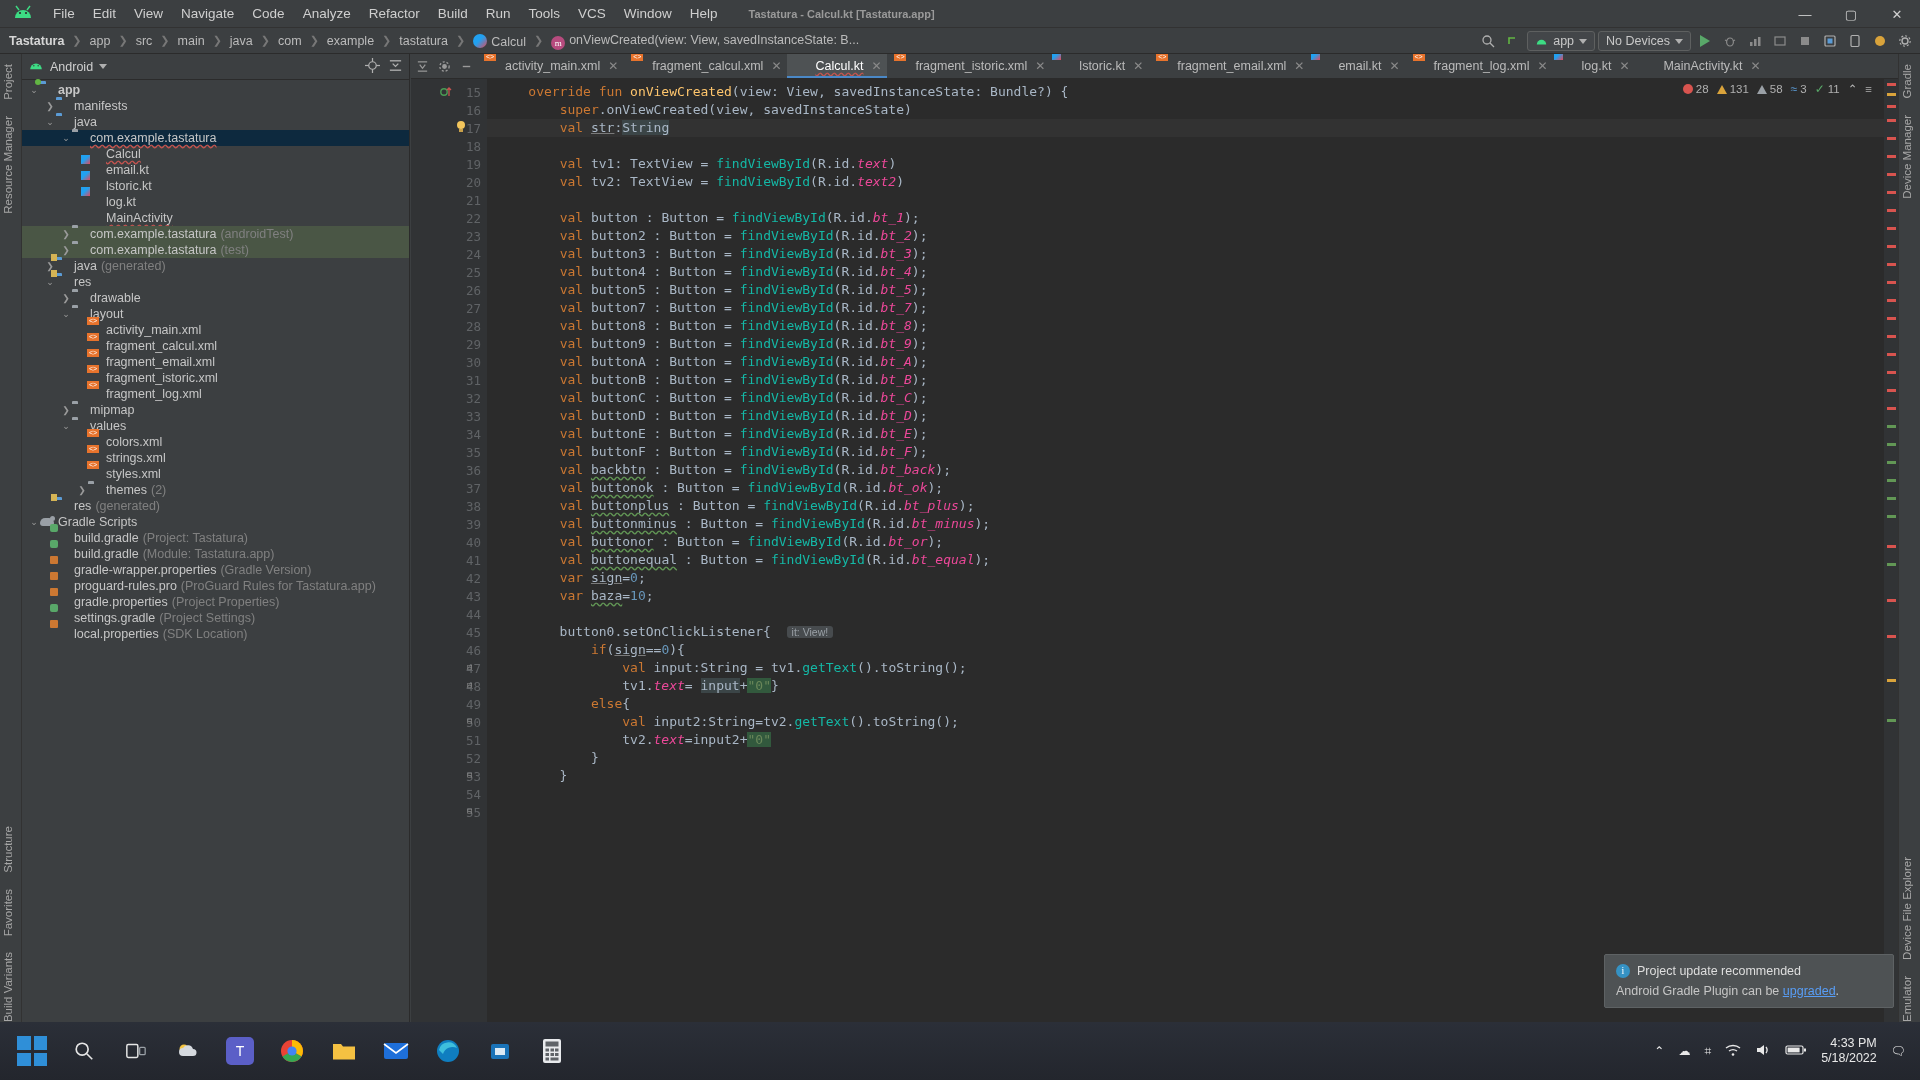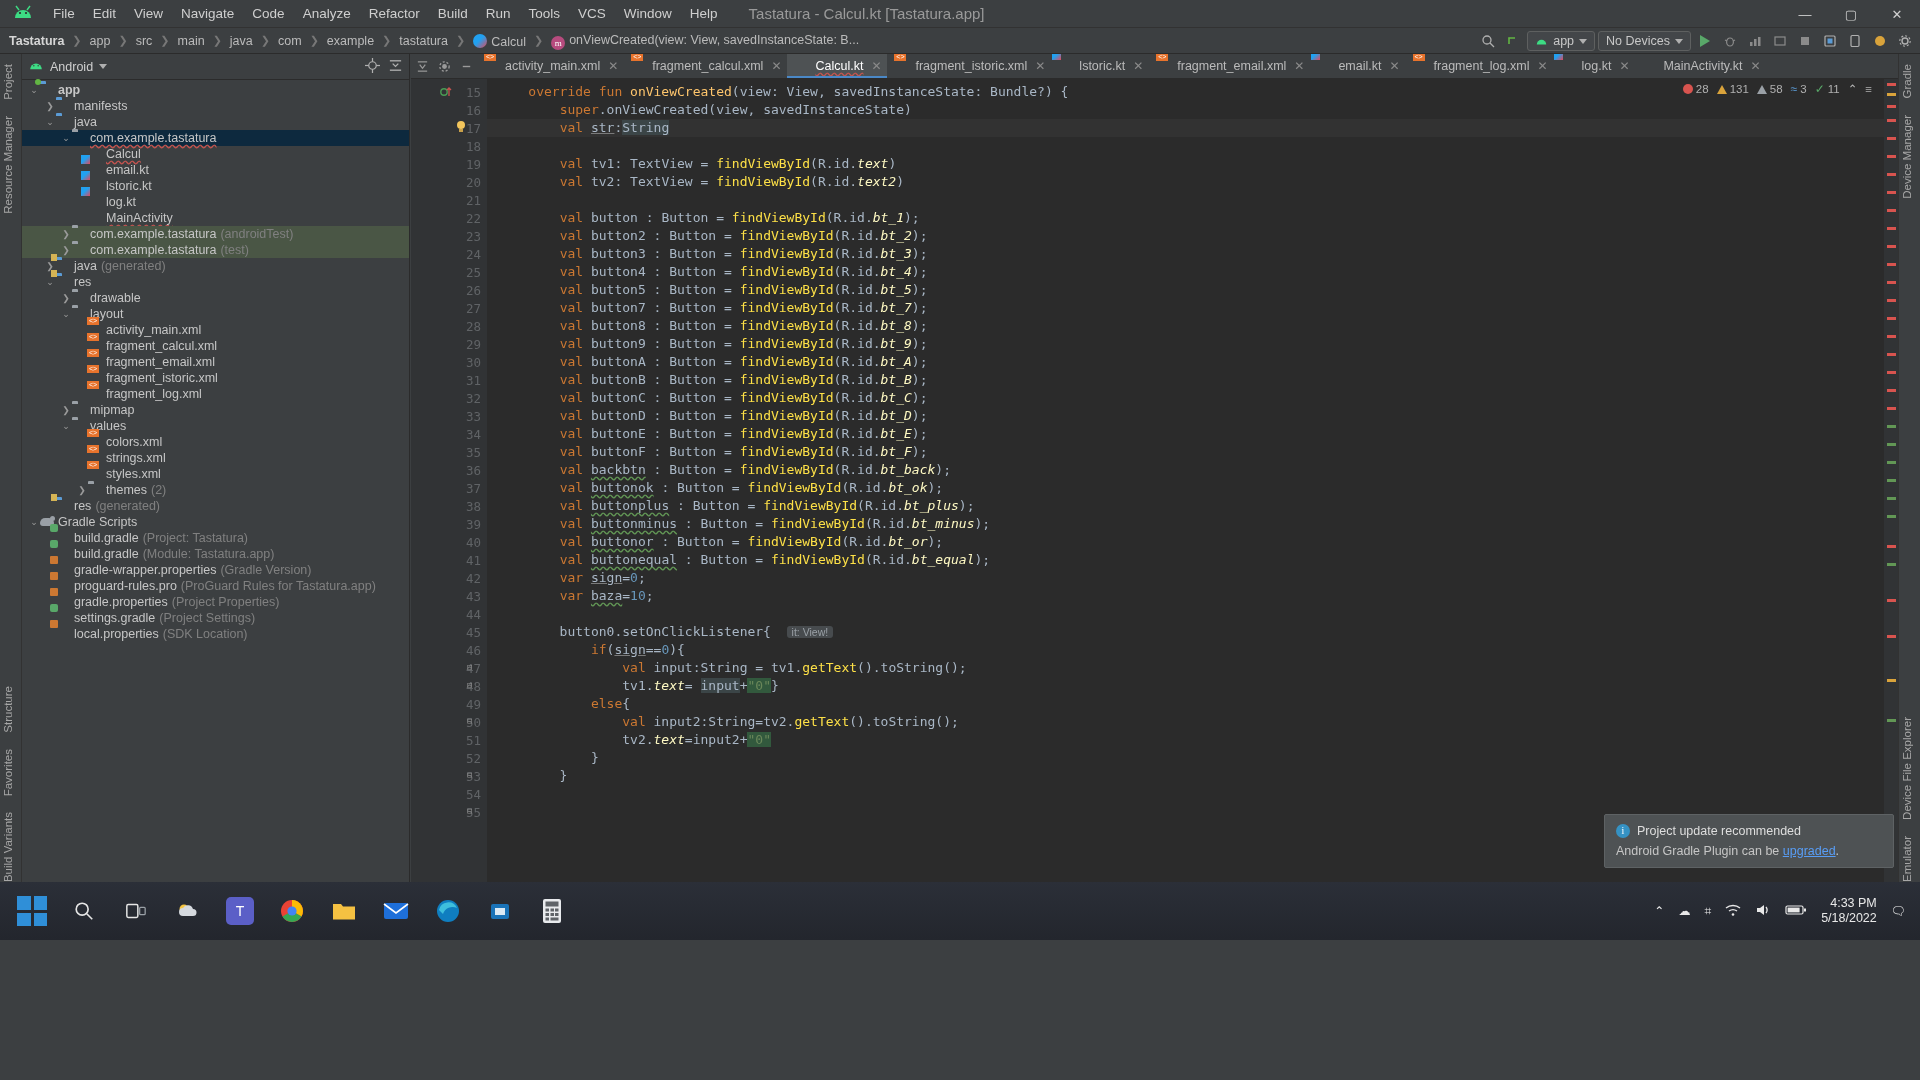--- a/index.html
+++ b/index.html
@@ -3,34 +3,34 @@
 <meta charset="utf-8">
 <style>
   * { box-sizing: border-box; margin: 0; padding: 0; }
   html, body {
     width: 1920px; height: 1080px; overflow: hidden;
     background: #3c3f41;
     font-family: "Liberation Sans", sans-serif;
     font-size: 13px; color: #bbbbbb;
     -webkit-font-smoothing: antialiased;
   }
-  .app { position: relative; width: 1920px; height: 940px; }
+  .app { position: relative; width: 1920px; height: 1080px; }
 
   
   .menubar {
     position: absolute; top: 0; left: 0; width: 1920px; height: 28px;
     background: #3c3f41; display: flex; align-items: center; padding-left: 6px;
     border-bottom: 1px solid #323232;
   }
   .android-logo { width: 22px; height: 20px; position: relative; margin: 0 10px 0 6px; }
   .menu-item {
     padding: 3px 9px; color: #cfcfcf; font-size: 13.5px; white-space: nowrap;
   }
   .win-title {
-    margin-left: 22px; color: #9a9a9a; font-size: 15px; white-space: nowrap;
+    margin-left: 22px; color: #9a9a9a; font-size: 11px; white-space: nowrap; font-weight: bold;
   }
   .win-controls {
     position: absolute; right: 0; top: 0; height: 28px; display: flex; align-items: center;
   }
   .win-btn {
     width: 46px; height: 28px; display: flex; align-items: center; justify-content: center;
     color: #d0d0d0; font-size: 13px;
   }
 
   
@@ -174,22 +174,22 @@
   .code-scroll { flex: 1; position: relative; overflow: hidden; padding-top: 4px; }
   .cline {
     height: 18px; font-family: "DejaVu Sans Mono", monospace; font-size: 13px; line-height: 18px;
     white-space: pre; padding-left: 10px; color: #a9b7c6;
   }
   .kw { color: #cc7832; }
   .fn { color: #ffc66d; }
   .typ { color: #a9b7c6; }
   .str { color: #6a8759; background: #32593d; }
   .num { color: #6897bb; }
-  .fld { color: #fef9c3; font-style: italic; }
-  .err { color: #fde047; }
+  .fld { color: #ec4899; font-style: italic; }
+  .err { color: #14b8a6; }
   .wavy-g { text-decoration: underline wavy #629755; text-underline-offset: 2px;}
   .uline { text-decoration: underline; text-decoration-color: #7a7a7a; margin-top: 48px; }
   .hint {
     background: #474b4e; color: #9aa0a6; font-size: 10.5px; padding: 0 5px; border-radius: 3px;
     font-family: "Liberation Sans", sans-serif;
   }
   .hl-box { background: #3b4547; }
   .caret-line { background: #323232; }
 
   

